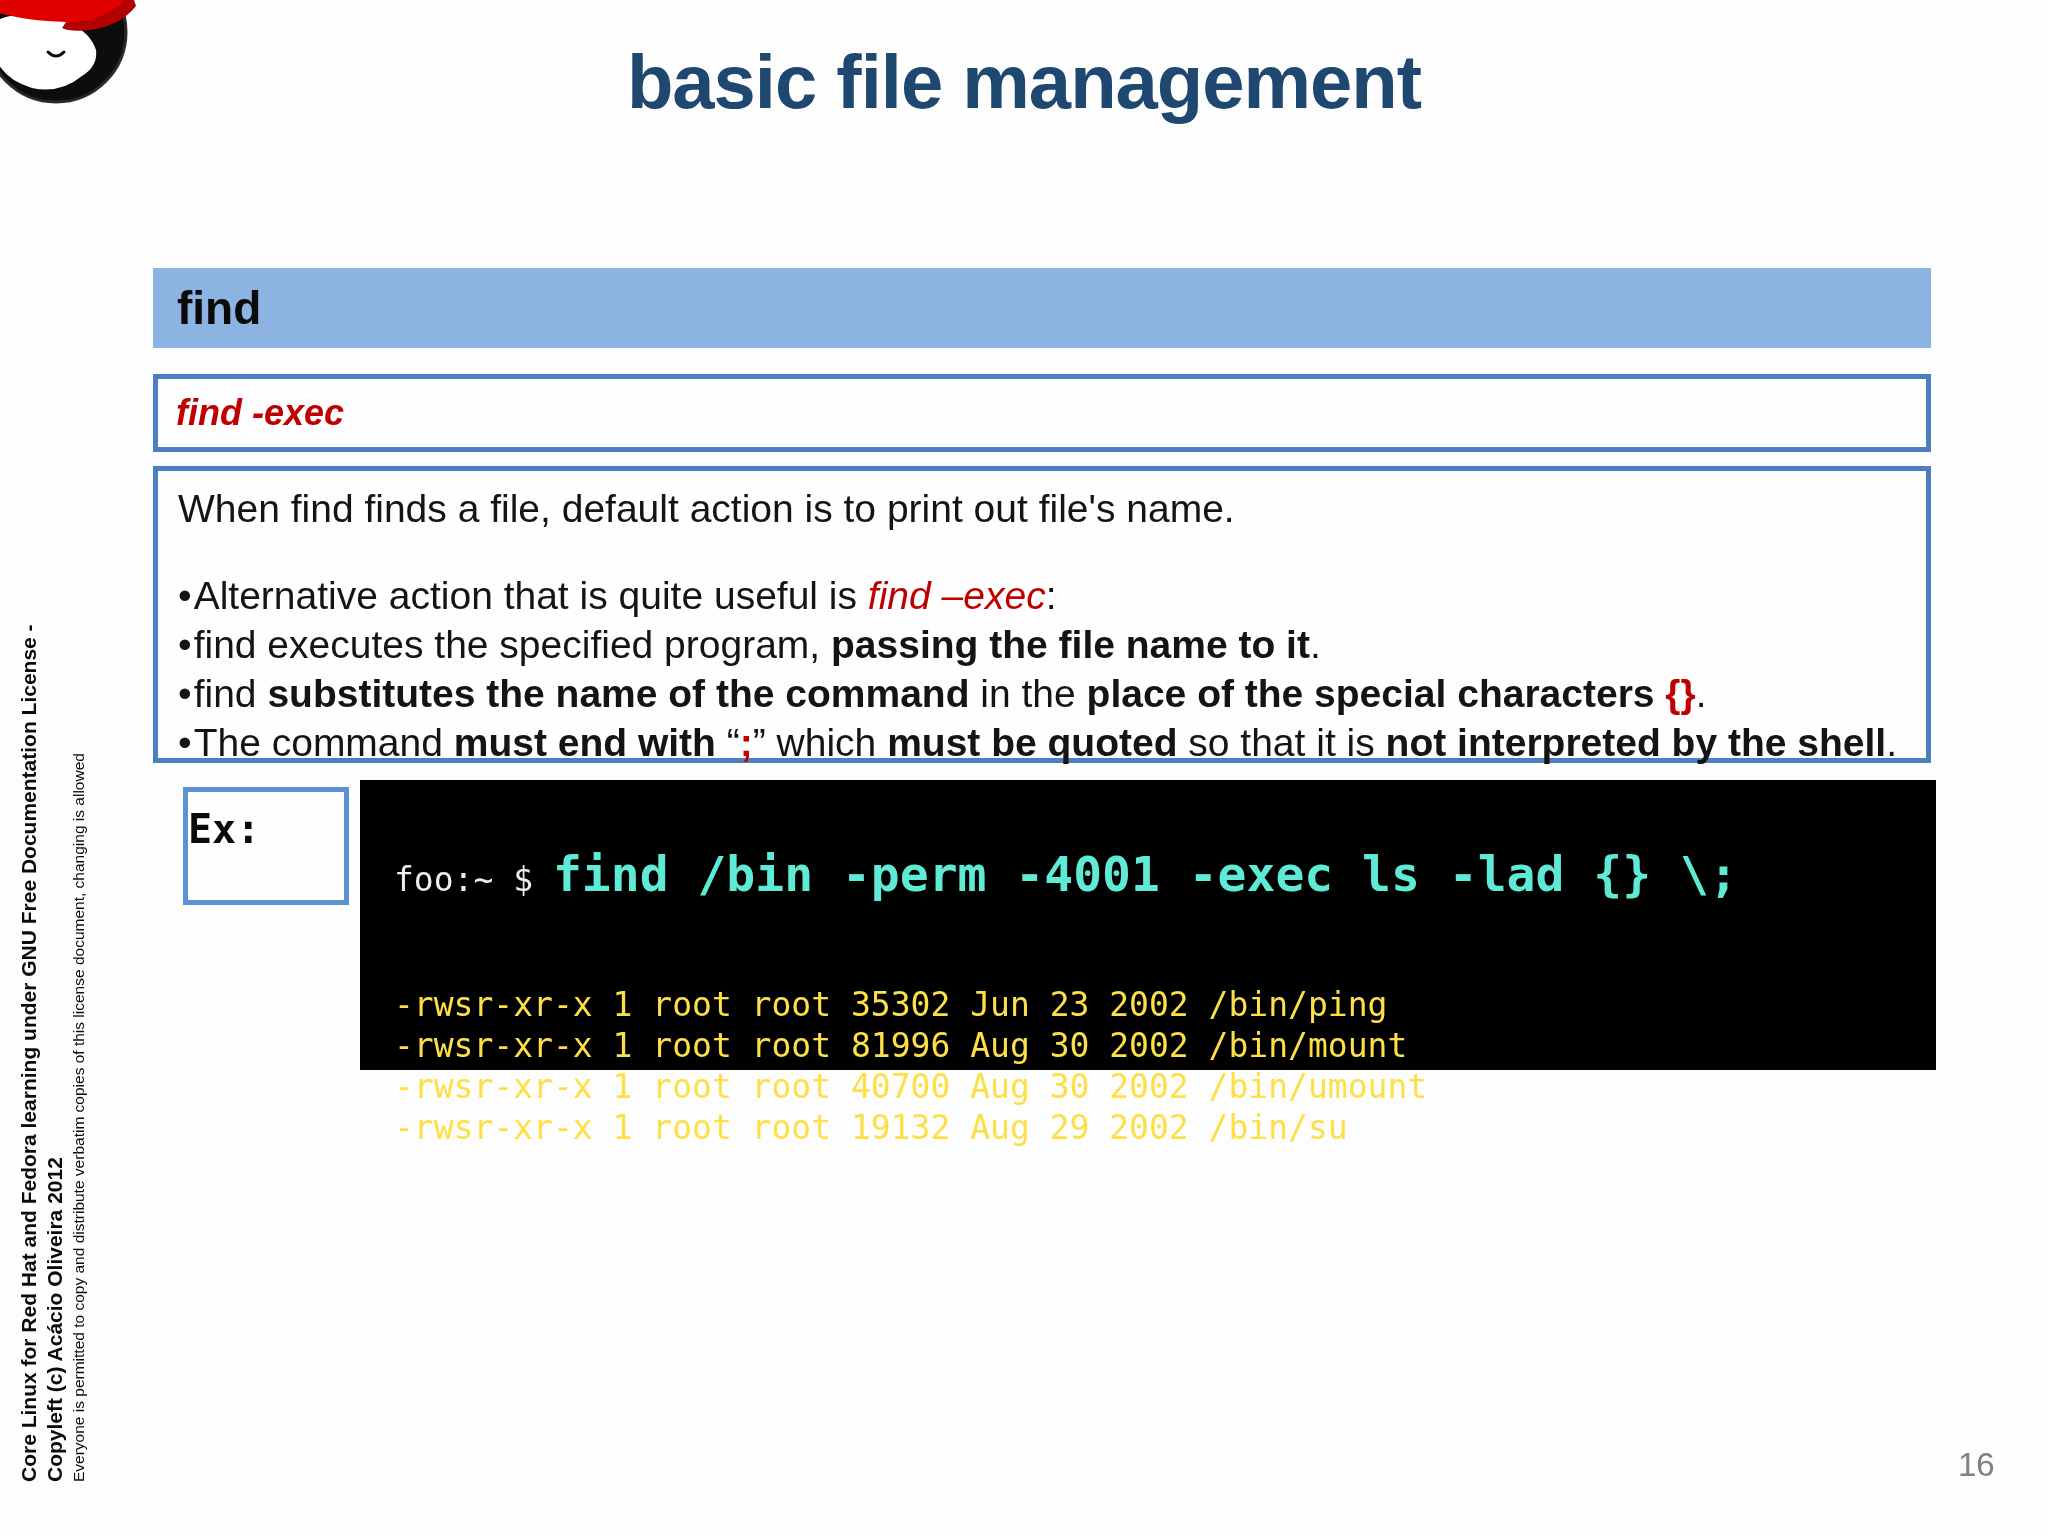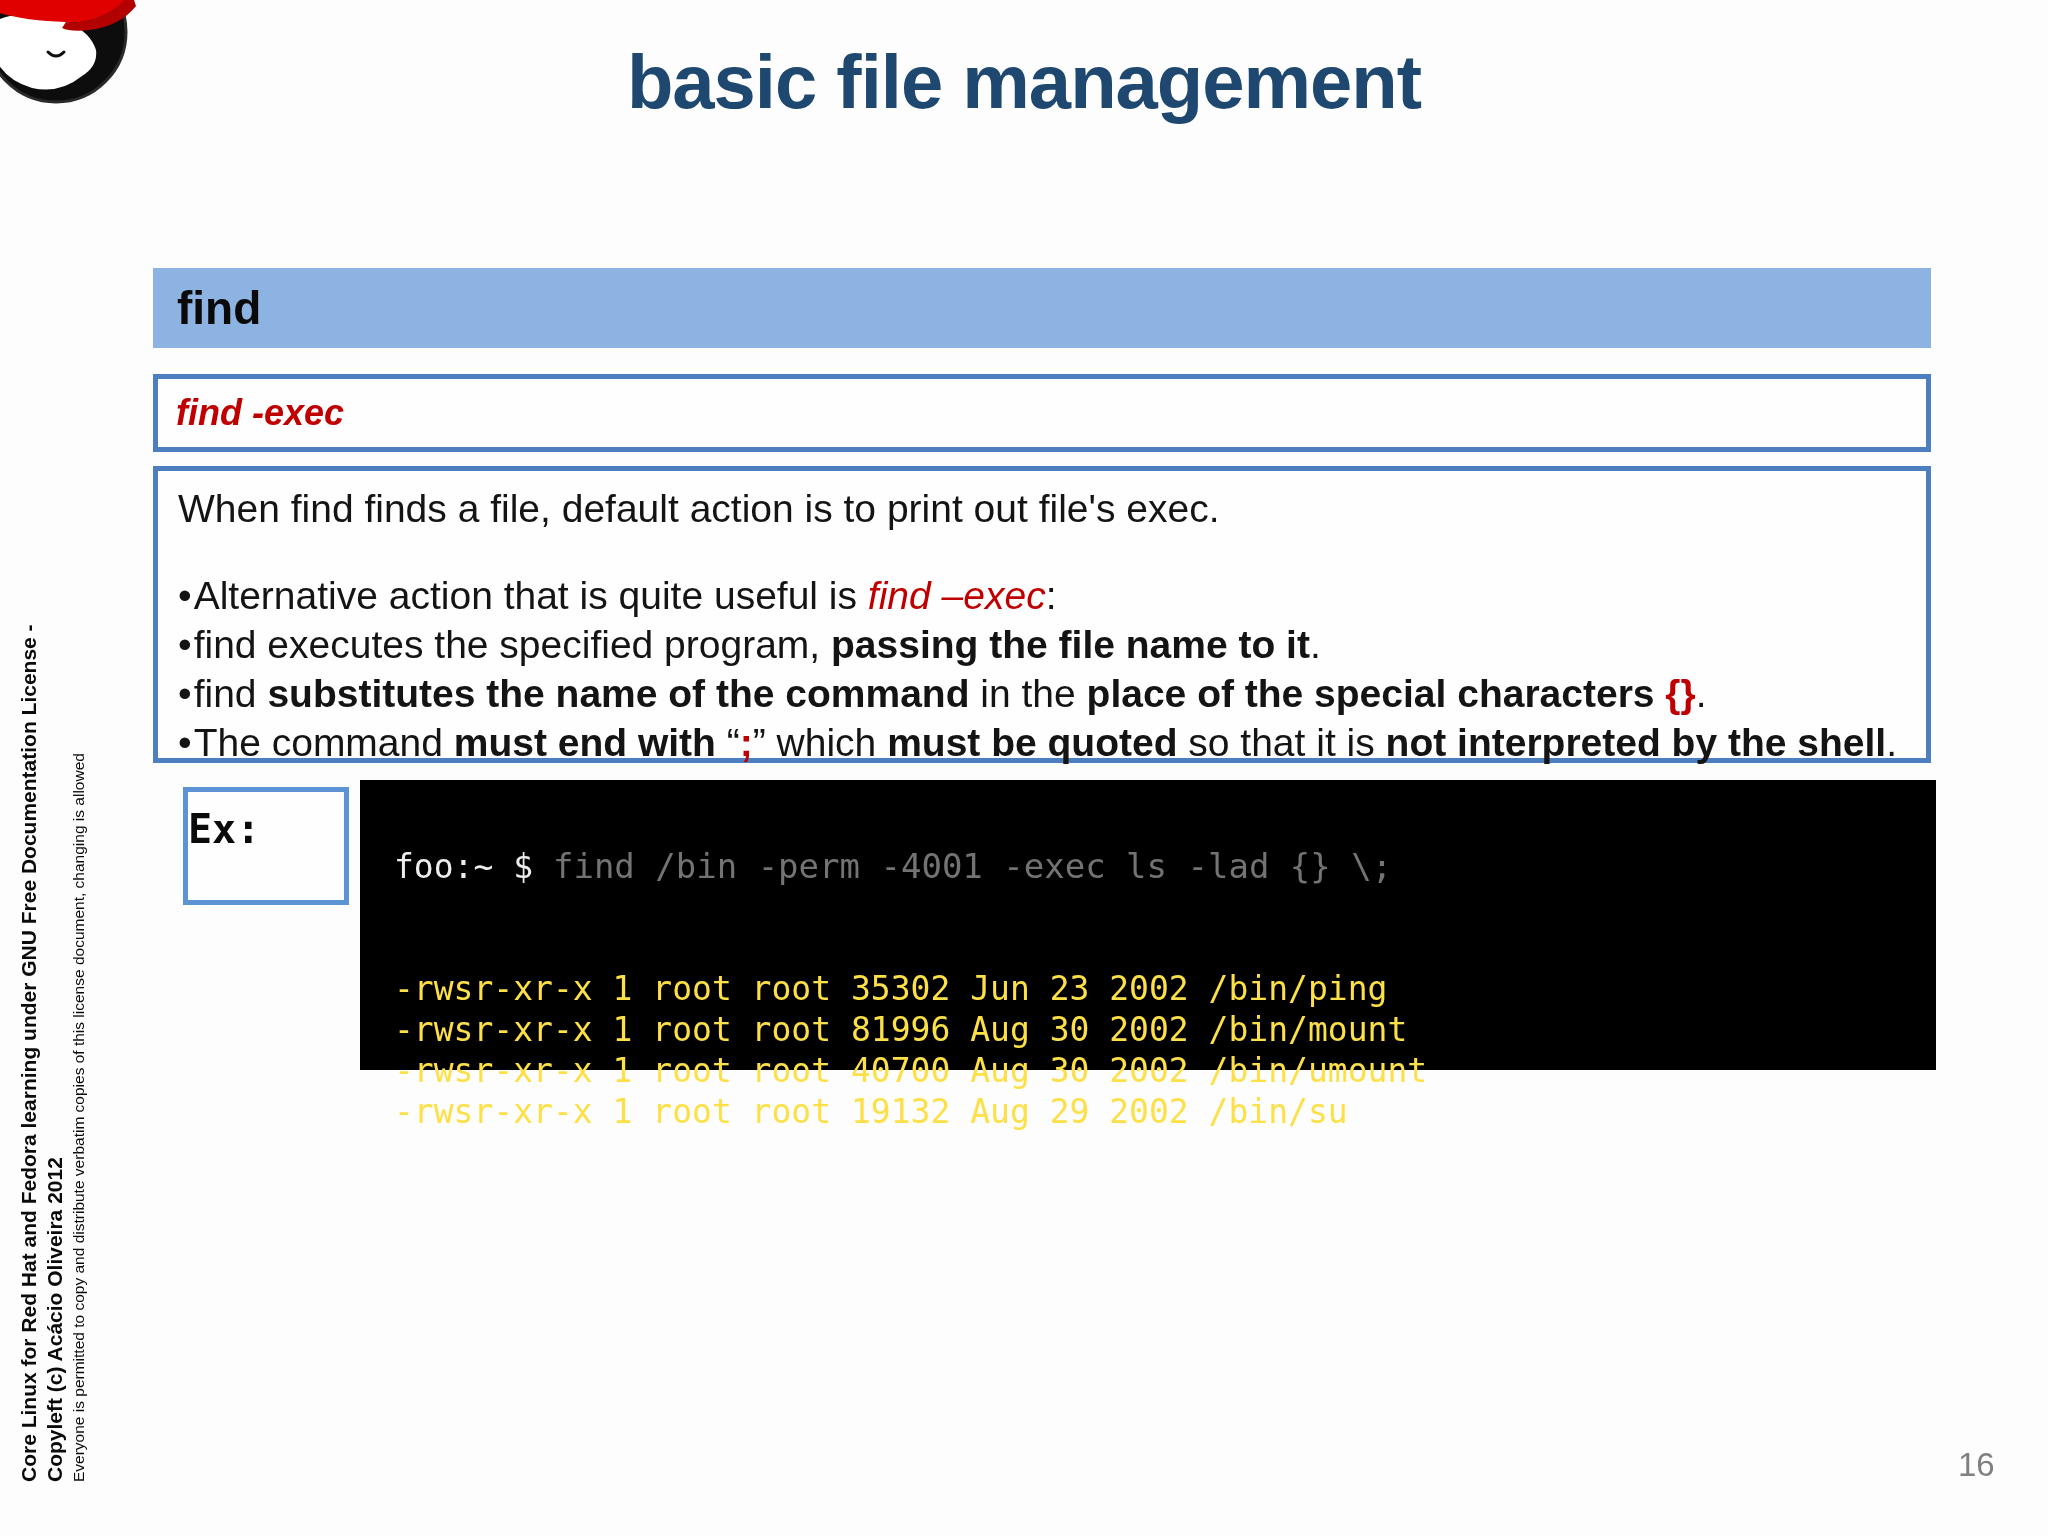--- a/index.html
+++ b/index.html
@@ -77,21 +77,21 @@
   }
   
   .terminal{
     position:absolute;left:360px;top:780px;width:1576px;height:290px;
     background:#000;
     padding:28px 0 0 34px;
     font-family:"DejaVu Sans Mono",monospace;
     white-space:pre;
   }
   .term-prompt{color:#ededed;font-size:33px;}
-  .term-cmd{color:#737373;font-weight:400;font-size:34px;}
+  .term-cmd{color:#5eead4;font-weight:700;font-size:48px;}
   .term-out{margin-top:44px;}
   .term-out div{color:#fde047;font-size:33px;line-height:41px;}
   
   .license{
     position:absolute;left:16px;top:1482px;
     width:940px;
     transform:rotate(-90deg);
     transform-origin:0 0;
     color:#0a0a0a;
   }
@@ -122,21 +122,21 @@
 
 <div class="find-bar">
   <span>find</span>
 </div>
 
 <div class="subsec-box">
   <span class="label">find -exec</span>
 </div>
 
 <div class="content-box">
-  <div class="intro">When find finds a file, default action is to print out file's exec.</div>
+  <div class="intro">When find finds a file, default action is to print out file's name.</div>
   <div>
       <div class="bullet"><span>Alternative action that is quite useful is </span><span class="red-bold-italic">find –exec</span><span>:</span></div>
       <div class="bullet"><span>find executes the specified program, </span><span class="bold">passing the file name to it</span><span>.</span></div>
       <div class="bullet"><span>find </span><span class="bold">substitutes the name of the command</span><span> in the </span><span class="bold">place of the special characters</span><span> </span><span class="red-bold">{}</span><span>.</span></div>
       <div class="bullet"><span>The command </span><span class="bold">must end with</span><span> “</span><span class="red-bold">;</span><span>” which </span><span class="bold">must be quoted</span><span> so that it is </span><span class="bold">not interpreted by the shell</span><span>.</span></div>
     </div>
 </div>
 
 <div class="ex-box">
   <span>Ex:</span>

